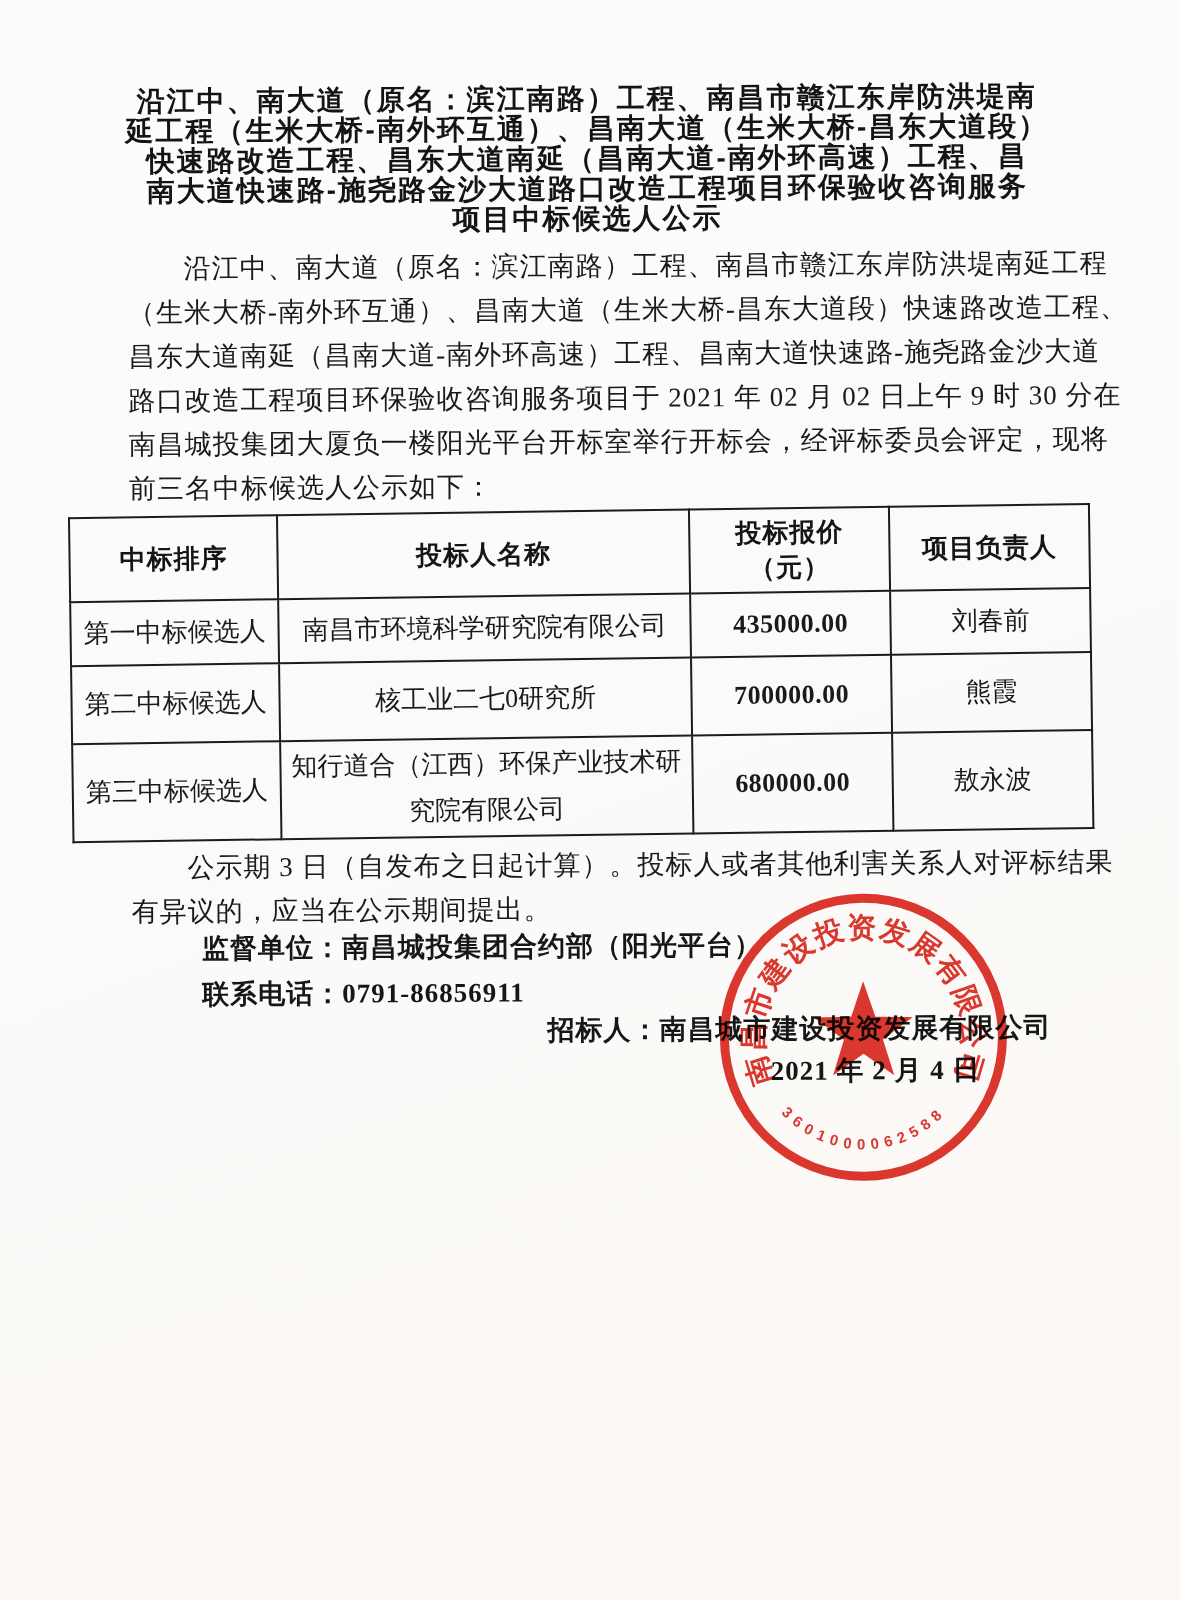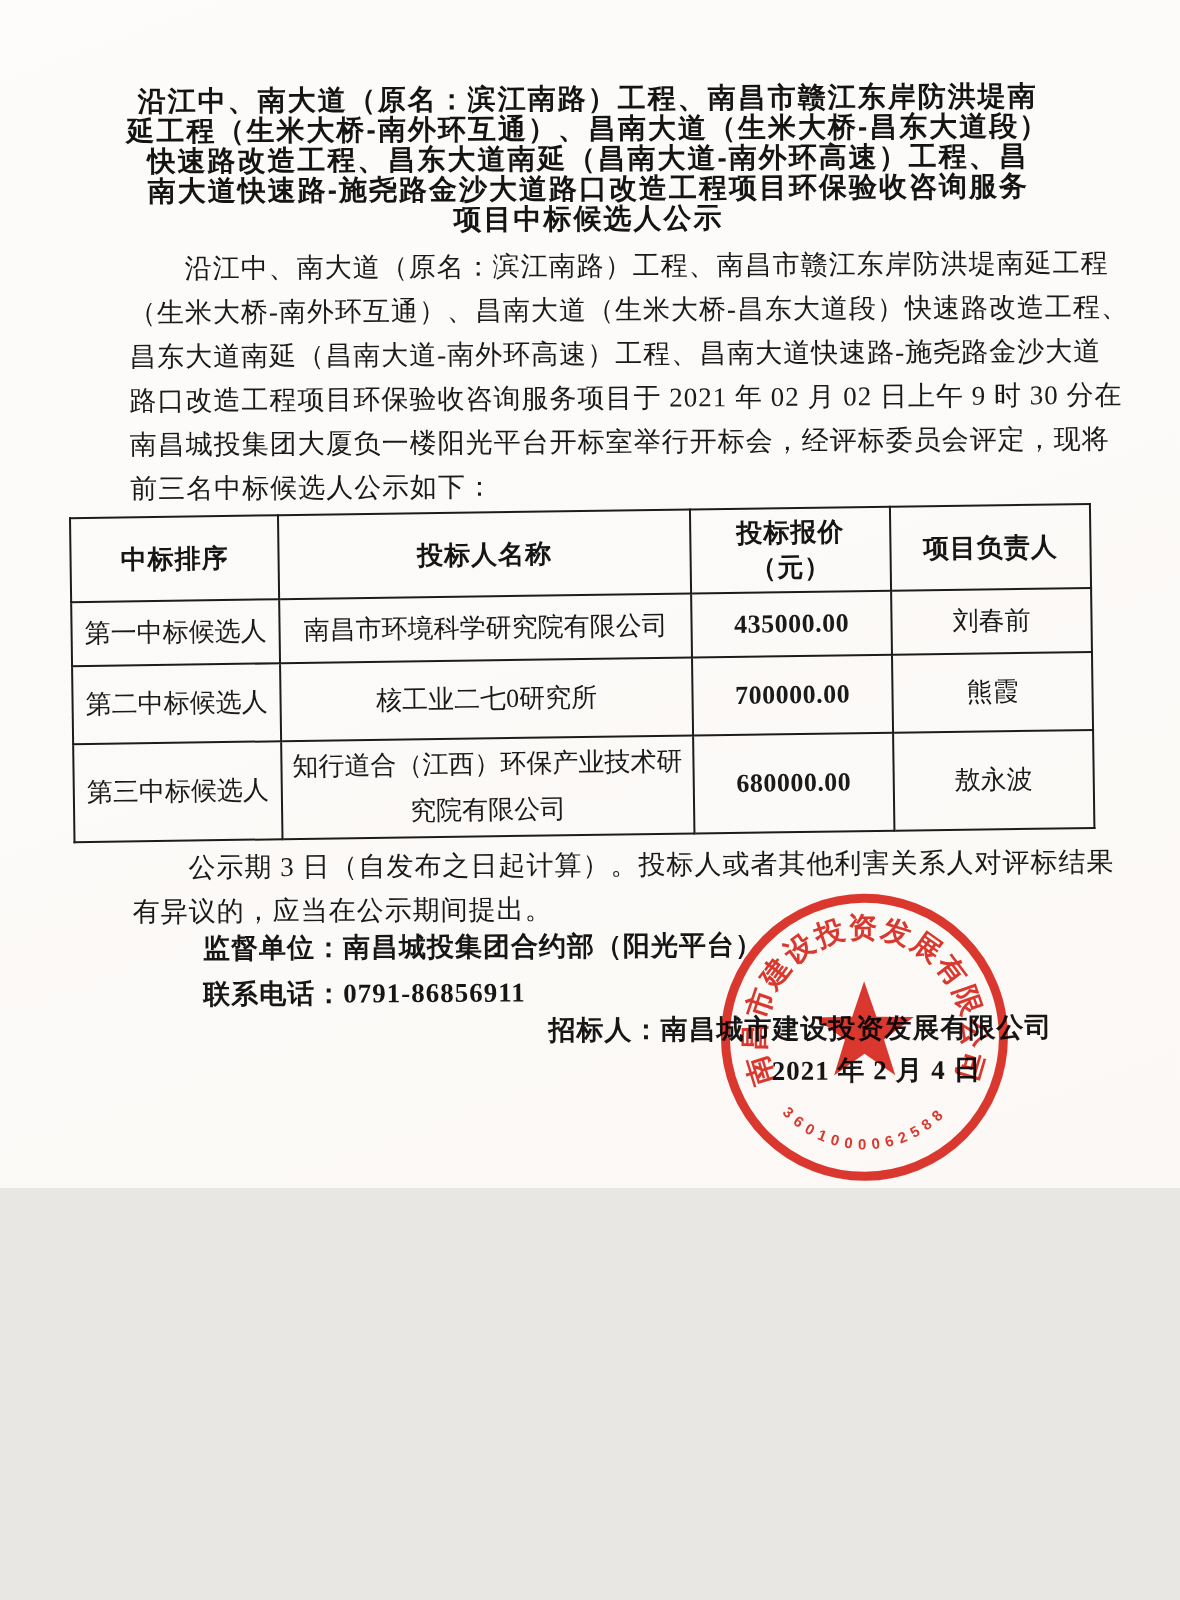--- a/index.html
+++ b/index.html
@@ -4,21 +4,21 @@
 <style>
   html,body{margin:0;padding:0;}
   body{
     width:1180px;height:1600px;
     background:#e9e7e4;
     font-family:"Liberation Sans","DejaVu Sans",sans-serif;
     color:#1b1b1b;
   }
   .sheet{
     position:relative;
-    width:1180px;height:1188px;
+    width:1180px;height:1600px;
     background:linear-gradient(160deg,#fdfcfa 0%,#fcfaf8 55%,#fbf8f5 100%);
     overflow:hidden;
   }
   .content{
     position:absolute;inset:0;
     transform:rotate(-0.35deg);
     transform-origin:50% 40%;
   }
   
   .title-block{

